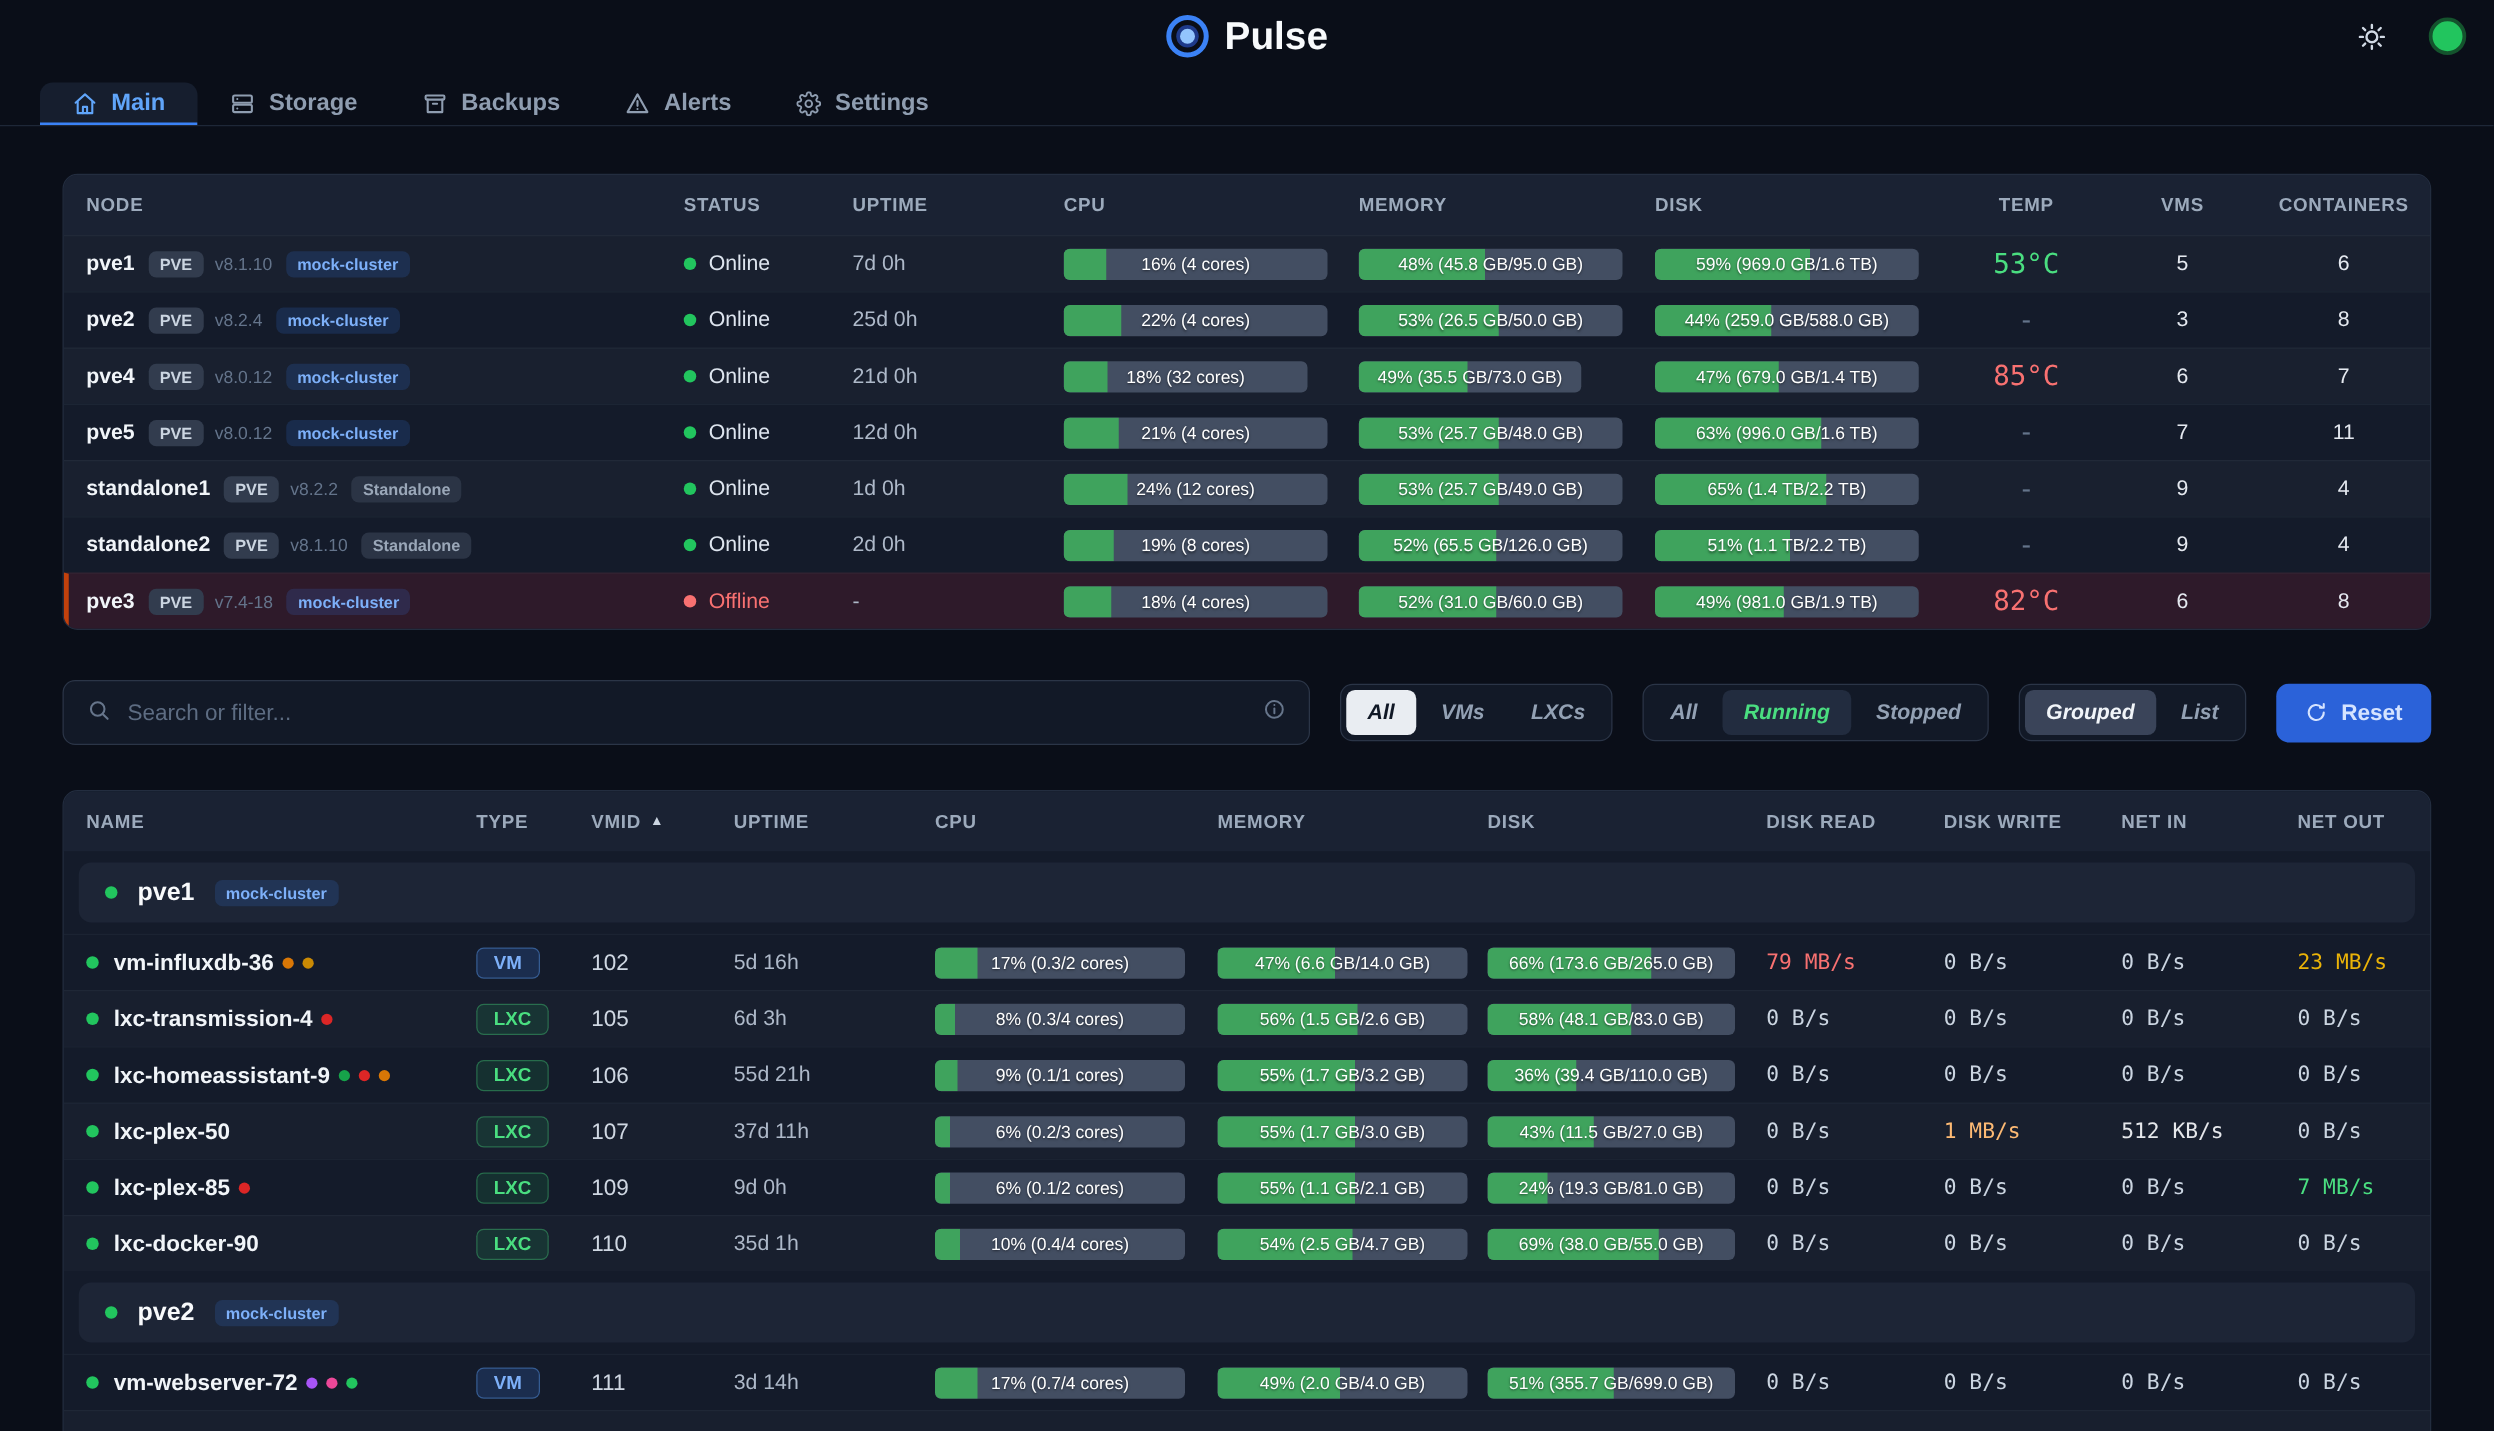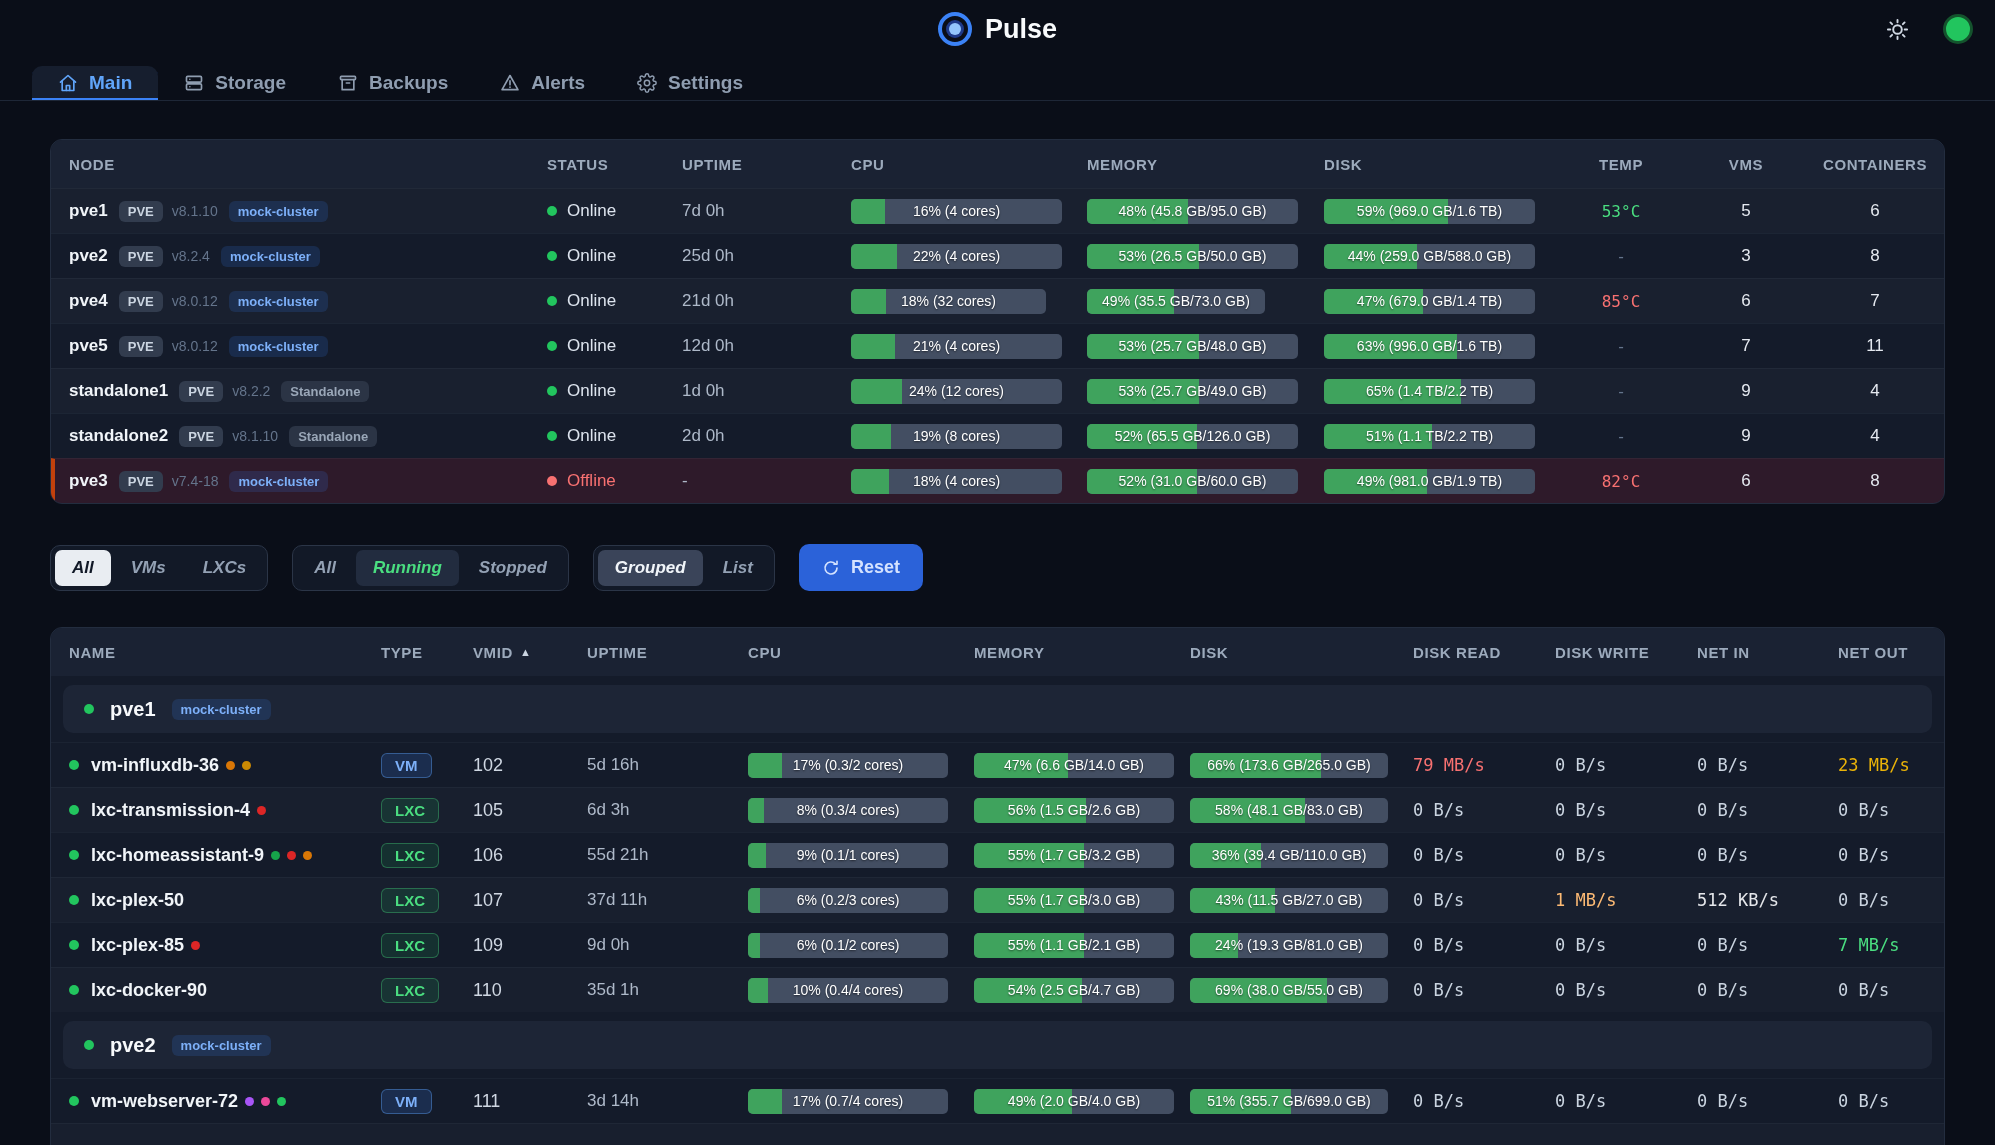--- a/index.html
+++ b/index.html
@@ -8,21 +8,21 @@
     background:#0a0e18; color:#e2e8f0;
     font-family:"Liberation Sans","DejaVu Sans",sans-serif;
   }
   .mono { font-family:"DejaVu Sans Mono",monospace; }
 
   
   .topbar { height:58px; display:flex; align-items:center; justify-content:center; position:relative; }
   .logo-wrap { display:flex; align-items:center; gap:13px; }
   .logo { width:34px; height:34px; border-radius:50%; border:4px solid #3b82f6; display:flex; align-items:center; justify-content:center; }
   .logo-dot { width:12px; height:12px; border-radius:50%; background:#93c5fd; box-shadow:0 0 0 3px #1e3a8a; }
-  .app-title { font-size:27px; font-weight:bold; color:#f8fafc; }
+  .app-title { font-size:31px; font-weight:bold; color:#f8fafc; }
   .topbar-right { position:absolute; right:22px; top:0; height:58px; display:flex; align-items:center; gap:34px; }
   .icon-btn { color:#d1d9e4; display:flex; cursor:pointer; }
   .avatar { width:30px; height:30px; border-radius:50%; background:#22c55e; border:3px solid #14532d; cursor:pointer; }
 
   
   .tabs-bar { display:flex; padding:0 32px; border-bottom:1px solid #1e2737; margin-top:8px; }
   .tab { display:flex; align-items:center; gap:11px; padding:6px 26px; font-size:19px; font-weight:600;
          color:#8f9db0; cursor:pointer; border-radius:10px 10px 0 0; }
   .tab .tab-icon { display:flex; }
   .tab.active { background:#161e2e; color:#60a5fa; box-shadow:inset 0 -2px 0 #3b82f6; }
@@ -58,21 +58,21 @@
           align-items:center; padding-left:18px; height:45px; }
   .nrow.thead { height:48px; }
   #nodes-body .nrow { border-top:1px solid rgba(148,163,184,.07); cursor:pointer; }
   #nodes-body .nrow.alt { background:rgba(255,255,255,.022); }
   #nodes-body .nrow.offline { background:rgba(140,25,45,.22); border-left:4px solid #c2410c; padding-left:14px; }
   .nname { font-size:17px; font-weight:bold; color:#f1f5f9; margin-right:11px; }
   .ver { font-size:14px; color:#64748b; margin:0 11px 0 9px; }
   .stat { font-size:17px; color:#dde4ee; margin-left:10px; }
   .stat.off { color:#f87171; }
   .up { font-size:17px; color:#aeb9c9; }
-  .temp { font-size:16px; }
+  .temp { font-size:22px; }
   .cnt { font-size:17px; color:#e5e9f0; }
 
   
   .filter-bar { margin-top:40px; display:flex; align-items:center; gap:24px; }
   .searchbox { flex:1; display:flex; align-items:center; gap:13px; background:#121927; border:1px solid #2b3547;
                border-radius:10px; height:52px; padding:0 18px; color:#66758b; }
   .searchbox input { flex:1; min-width:0; background:transparent; border:none; outline:none;
                      color:#e2e8f0; font-size:18px; font-family:inherit; }
   .searchbox input::placeholder { color:#5d6c82; }
   .segmented { display:flex; align-items:center; background:#121927; border:1px solid #2b3547;
@@ -423,20 +423,32 @@
   </div>
           </div>
     <div class="cell center mono temp" style="color:#f87171">82°C</div>
     <div class="cell center cnt">6</div>
     <div class="cell center cnt">8</div>
   </div>
       </div>
   </section>
 
   <div class="filter-bar">
+    <div class="searchbox">
+      <span class="sicon"><svg viewBox="0 0 24 24" width="20" height="20" fill="none" stroke="currentColor" stroke-width="2" stroke-linecap="round">
+            <circle cx="11" cy="11" r="6.5"></circle>
+            <path d="M16 16l4.5 4.5"></path>
+          </svg></span>
+      <input type="text" placeholder="Search or filter..." style="">
+      <span class="sicon"><svg viewBox="0 0 24 24" width="19" height="19" fill="none" stroke="currentColor" stroke-width="2" stroke-linecap="round">
+            <circle cx="12" cy="12" r="8.5"></circle>
+            <path d="M12 11v5"></path>
+            <path d="M12 7.5h.01"></path>
+          </svg></span>
+    </div>
     <div class="segmented" id="seg-type">
         <div class="seg active-white">All</div>
         <div class="seg">VMs</div>
         <div class="seg">LXCs</div>
       </div>
     <div class="segmented" id="seg-state">
         <div class="seg">All</div>
         <div class="seg active-green">Running</div>
         <div class="seg">Stopped</div>
       </div>

